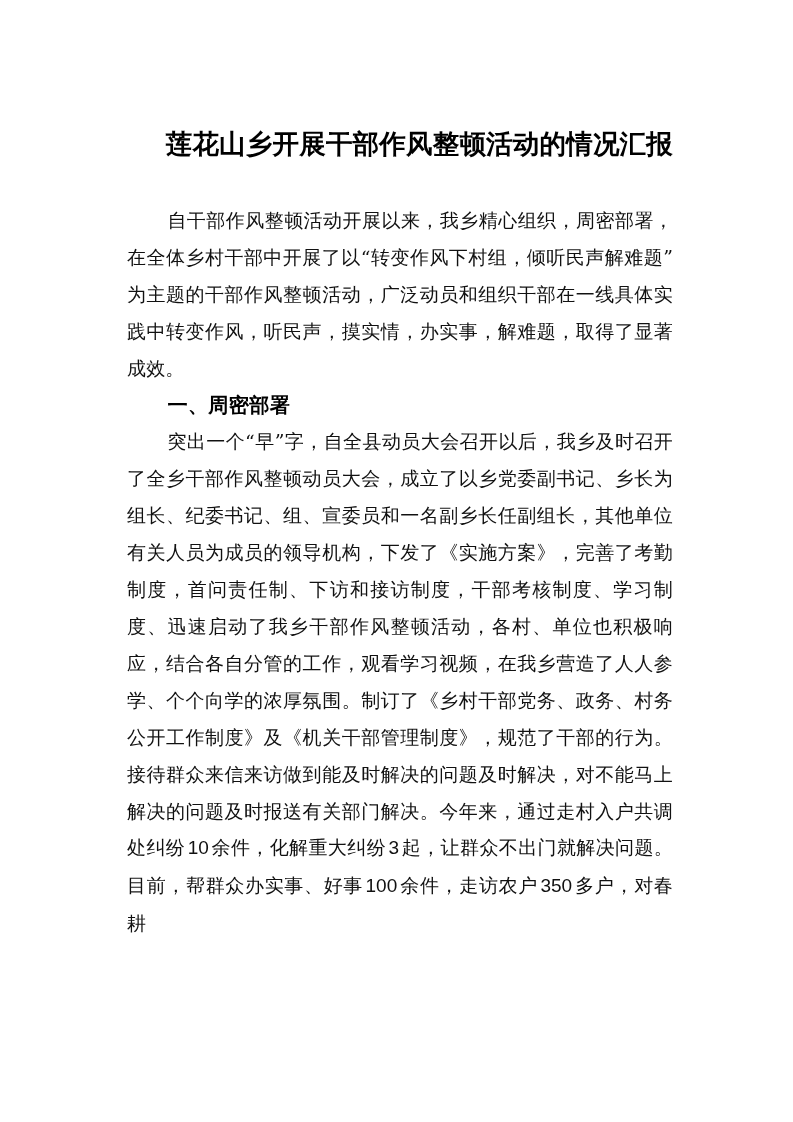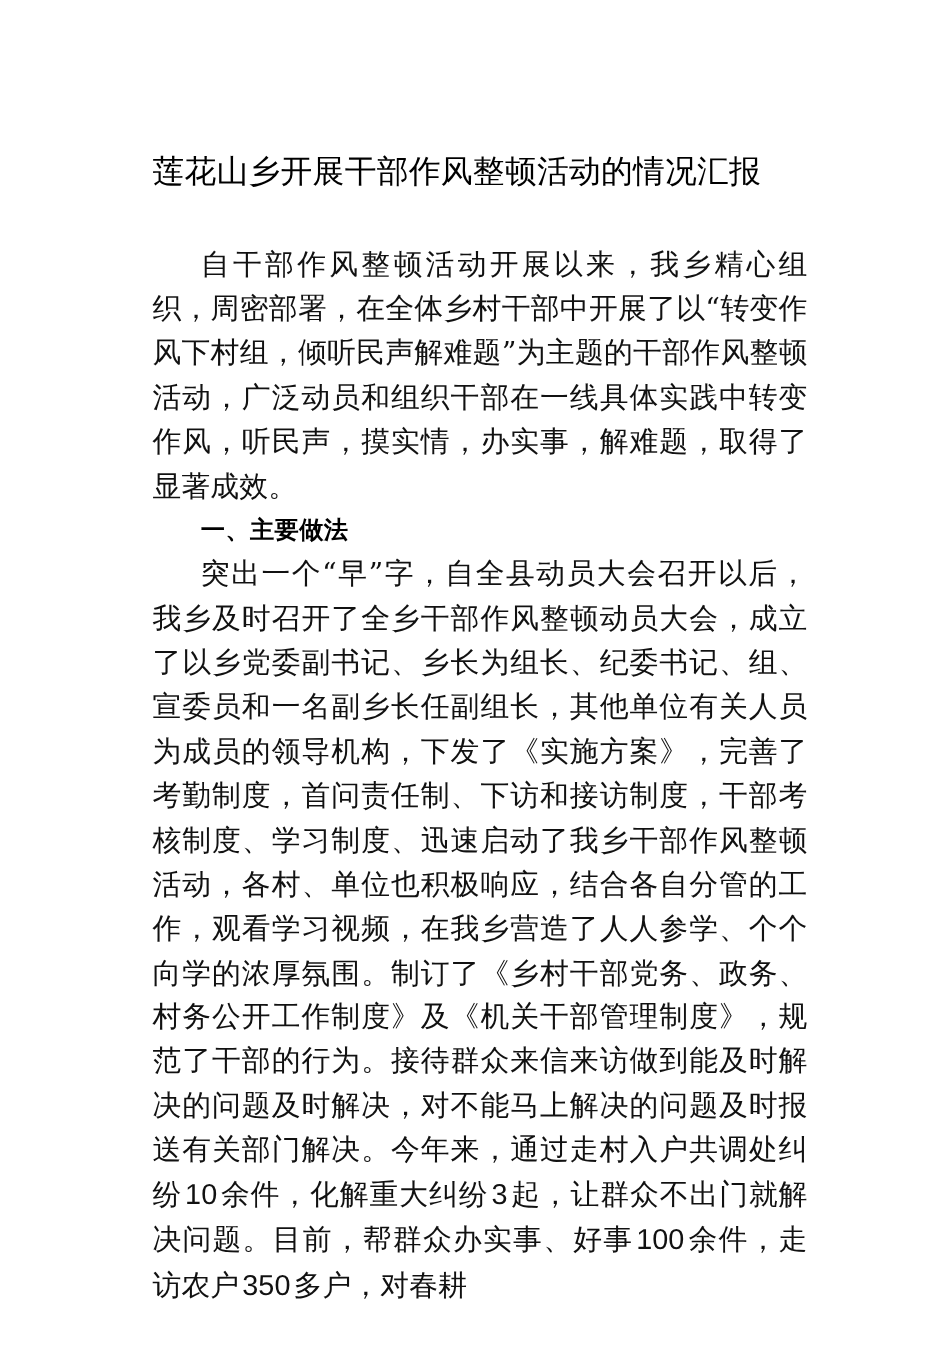--- a/index.html
+++ b/index.html
@@ -26,34 +26,34 @@
     left: 127px;
     top: 0;
     width: 546px;
   }
 
   
   .doc-title {
     margin: 0;
     padding-top: 122px;
     font-family: "DejaVu Serif", "Liberation Serif", serif;
-    font-weight: 400;
+    font-weight: 700;
     font-size: 26.5px;
     line-height: 44px;
-    text-align: left;
+    text-align: right;
     color: #000000;
     letter-spacing: 0.2px;
     word-break: break-all;
   }
 
   
   .para {
     margin: 0;
     font-family: "DejaVu Serif", "Liberation Serif", serif;
-    font-size: 24px;
+    font-size: 19px;
     line-height: 36.9px;
     color: #111111;
     text-align: justify;
     text-justify: inter-ideograph;
     text-indent: 40.4px;
     word-break: break-all;
     letter-spacing: 0.15px;
   }
 
   .para.first-body {
@@ -83,18 +83,18 @@
 </head>
 <body>
 
 <div class="page" style="width: 793px; height: 1122px; background: rgb(255, 255, 255);">
   <div class="content">
 
     <h1 class="doc-title">莲花山乡开展干部作风整顿活动的情况汇报</h1>
 
     <p class="para first-body">自干部作风整顿活动开展以来，我乡精心组织，周密部署，在全体乡村干部中开展了以“转变作风下村组，倾听民声解难题”为主题的干部作风整顿活动，广泛动员和组织干部在一线具体实践中转变作风，听民声，摸实情，办实事，解难题，取得了显著成效。</p>
 
-    <p class="section-heading">一、主要做法</p>
+    <p class="section-heading">一、周密部署</p>
 
     <p class="para">突出一个“早”字，自全县动员大会召开以后，我乡及时召开了全乡干部作风整顿动员大会，成立了以乡党委副书记、乡长为组长、纪委书记、组、宣委员和一名副乡长任副组长，其他单位有关人员为成员的领导机构，下发了《实施方案》，完善了考勤制度，首问责任制、下访和接访制度，干部考核制度、学习制度、迅速启动了我乡干部作风整顿活动，各村、单位也积极响应，结合各自分管的工作，观看学习视频，在我乡营造了人人参学、个个向学的浓厚氛围。制订了《乡村干部党务、政务、村务公开工作制度》及《机关干部管理制度》，规范了干部的行为。接待群众来信来访做到能及时解决的问题及时解决，对不能马上解决的问题及时报送有关部门解决。今年来，通过走村入户共调处纠纷<span class="num">10</span>余件，化解重大纠纷<span class="num">3</span>起，让群众不出门就解决问题。目前，帮群众办实事、好事<span class="num">100</span>余件，走访农户<span class="num">350</span>多户，对春耕</p>
 
   </div>
 </div>
 
 </body></html>

